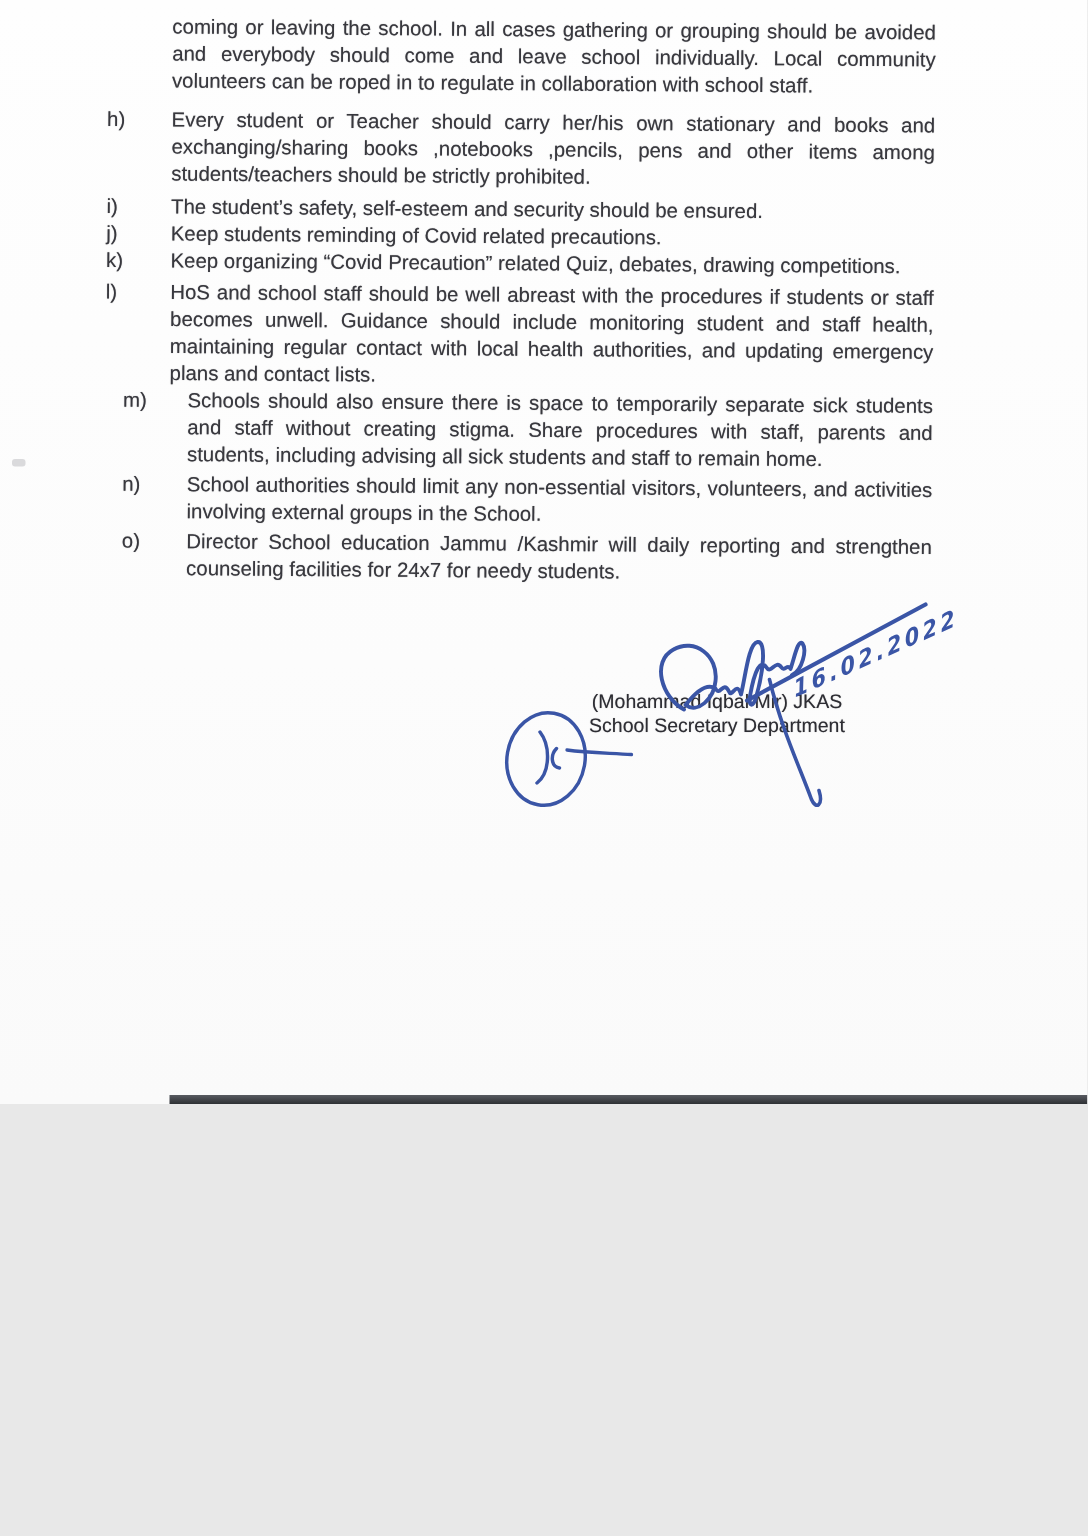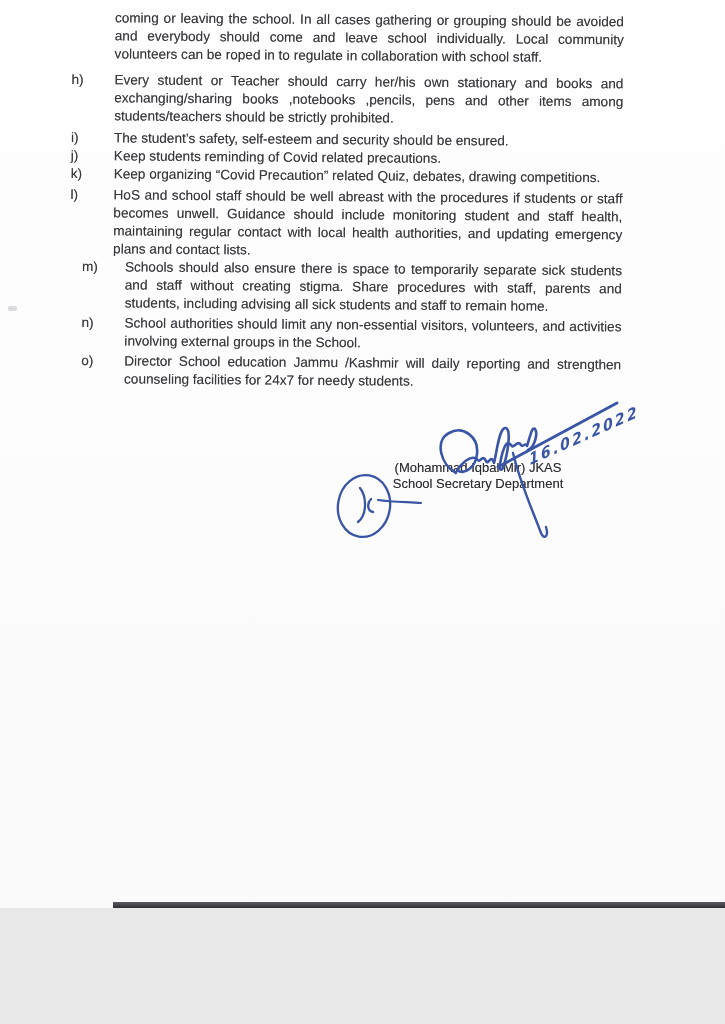--- a/index.html
+++ b/index.html
@@ -3,21 +3,21 @@
 <meta charset="utf-8">
 <style>
   html,body{margin:0;padding:0;}
   body{
     background:#e8e8e8;
     font-family:"Liberation Sans", sans-serif;
   }
   .page{
     position:relative;
     width:725px;
-    height:908px;
+    height:736px;
     margin:0 auto;
     background:linear-gradient(180deg,#fefefe 0%,#fcfcfc 60%,#fafafa 100%);
     overflow:hidden;
     color:#3a3a40;
   }
   
   .doc-body{
     position:absolute;
     left:72px;
     top:9px;

